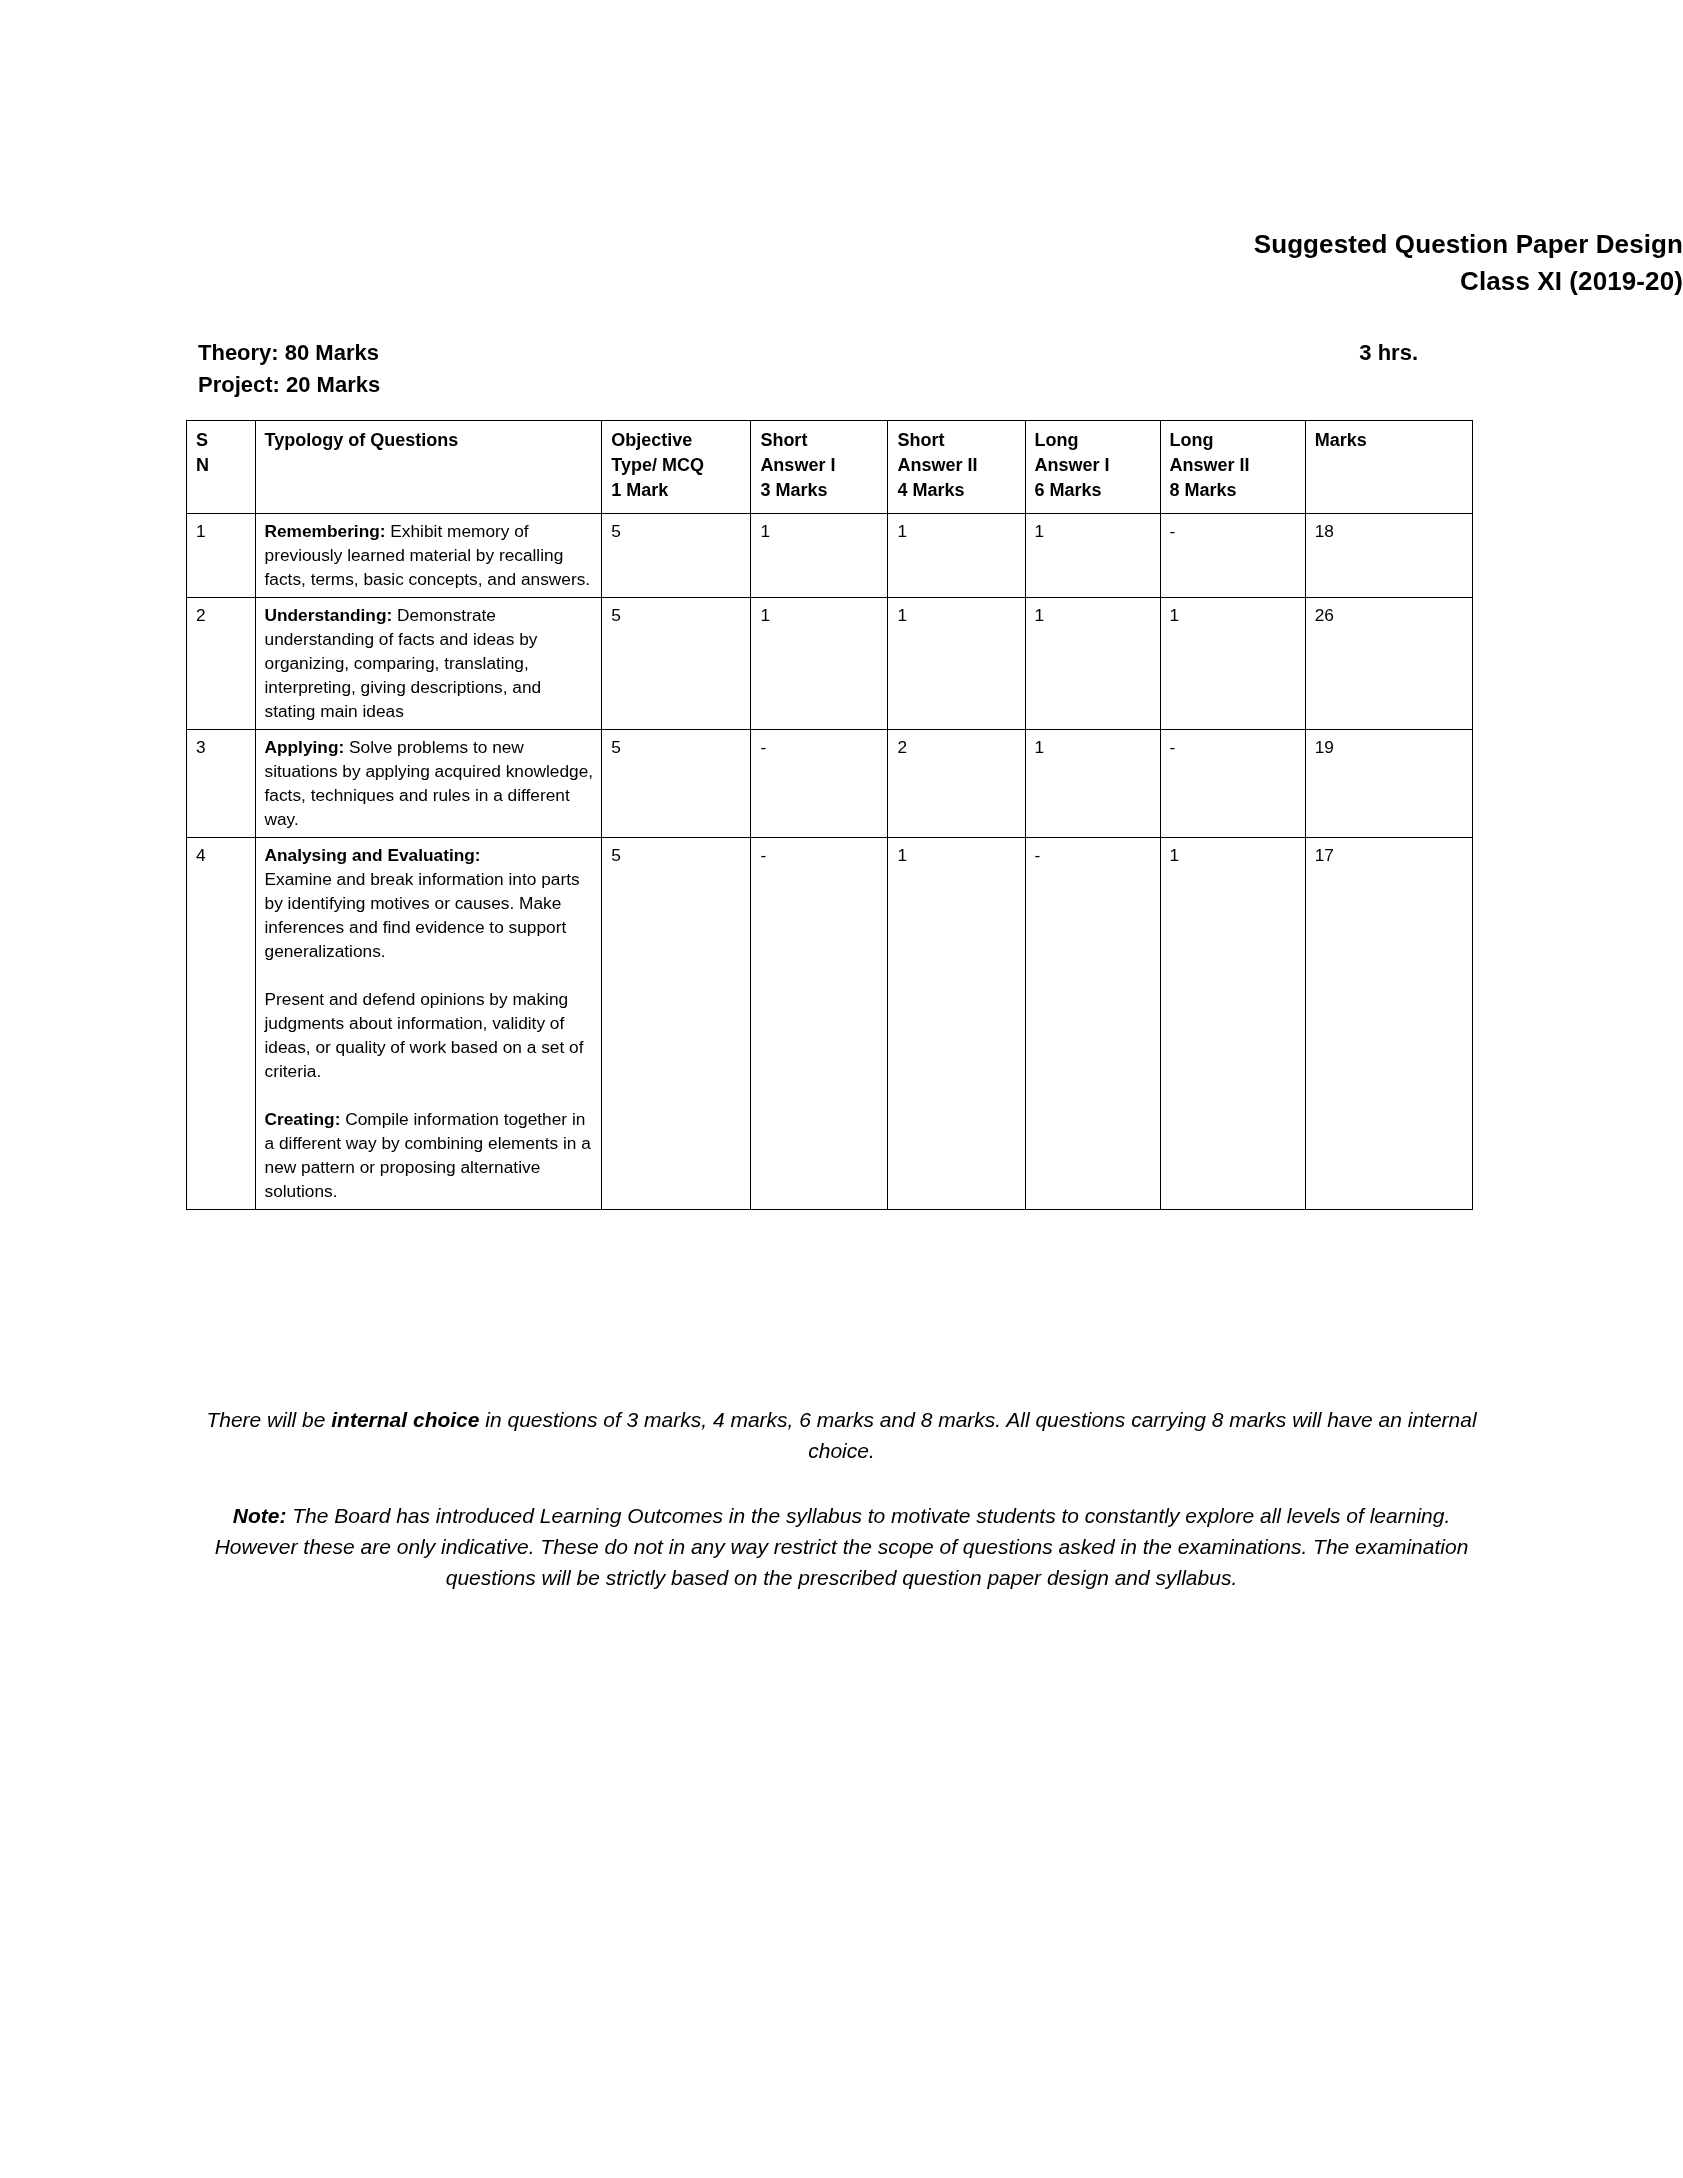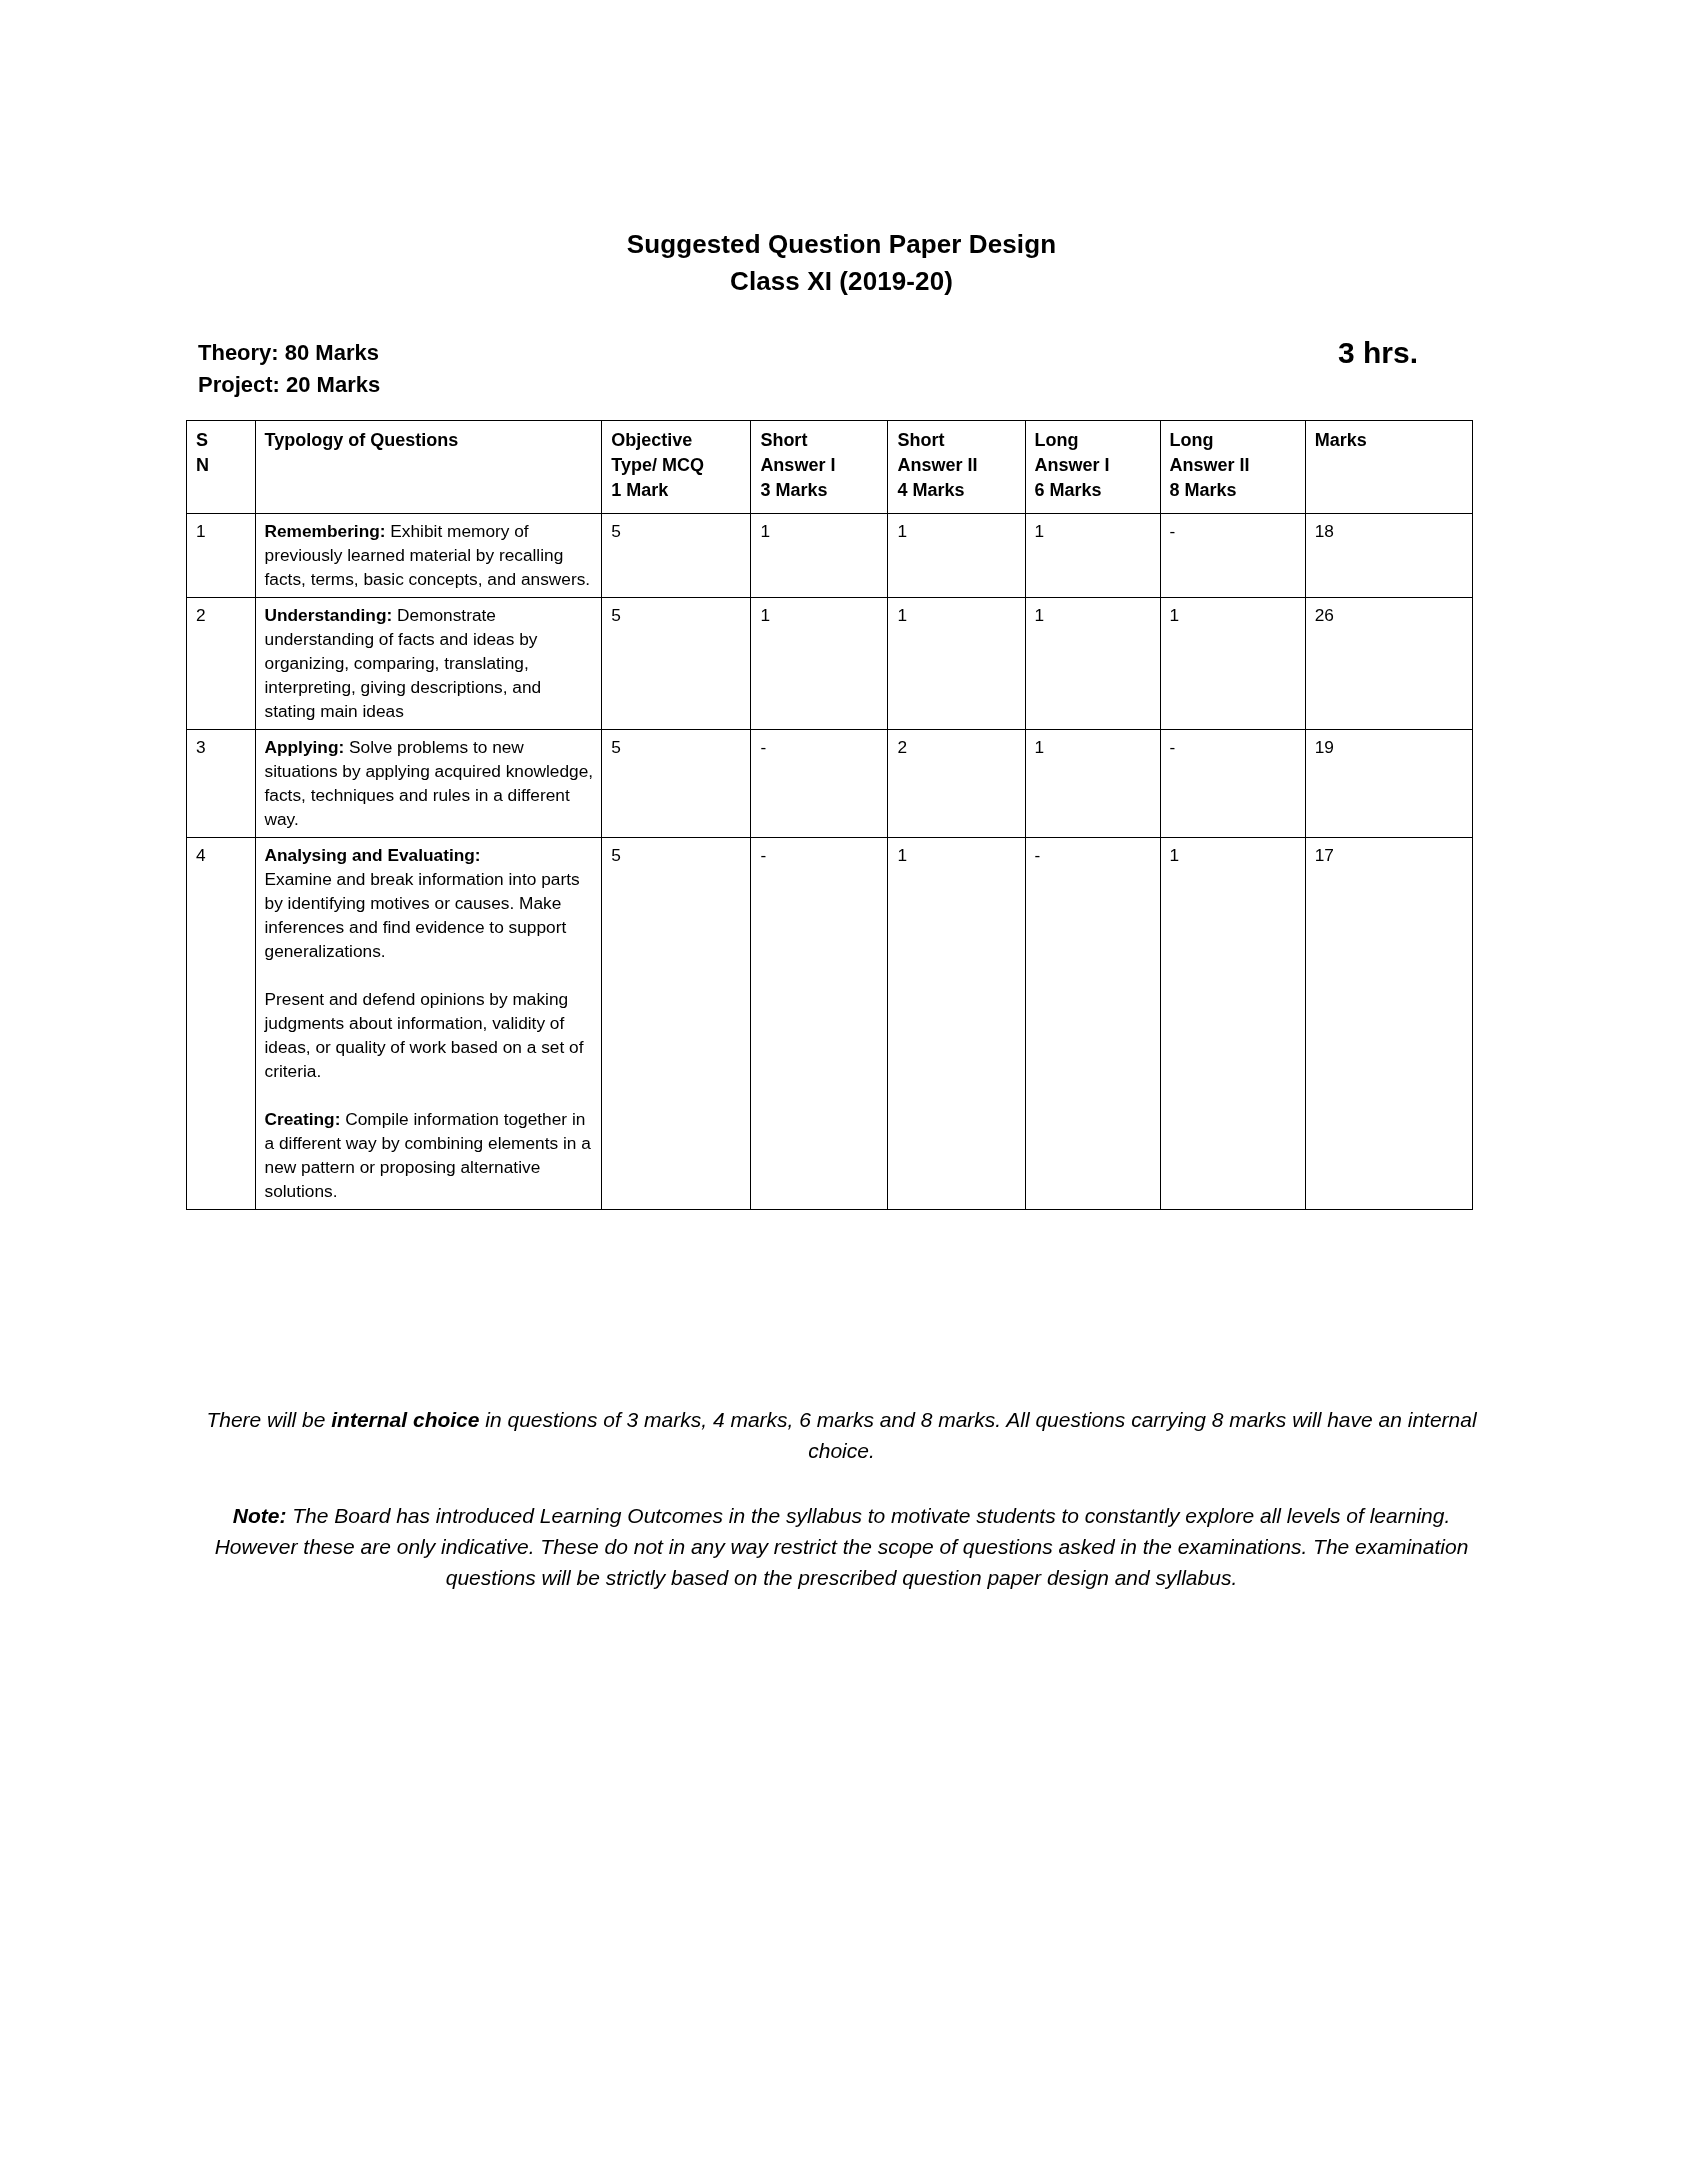--- a/index.html
+++ b/index.html
@@ -21,21 +21,21 @@
     width: 1683px;
     height: 2178px;
     background: #fff;
   }
   
   .title-block {
     position: absolute;
     left: 0;
     top: 226px;
     width: 1683px;
-    text-align: center;
+    text-align: right;
   }
   .title-line {
     font-size: 26px;
     font-weight: bold;
     line-height: 37px;
     letter-spacing: 0.1px;
   }
   
   .meta {
     position: absolute;
@@ -44,21 +44,21 @@
     width: 1287px;
   }
   .meta-left {
     float: left;
     font-size: 22px;
     font-weight: bold;
     line-height: 32px;
   }
   .meta-right {
     float: right;
-    font-size: 30px;
+    font-size: 22px;
     font-weight: bold;
     line-height: 32px;
     padding-right: 67px;
     text-align: right;
   }
   
   table.qpd {
     position: absolute;
     left: 186px;
     top: 420px;

